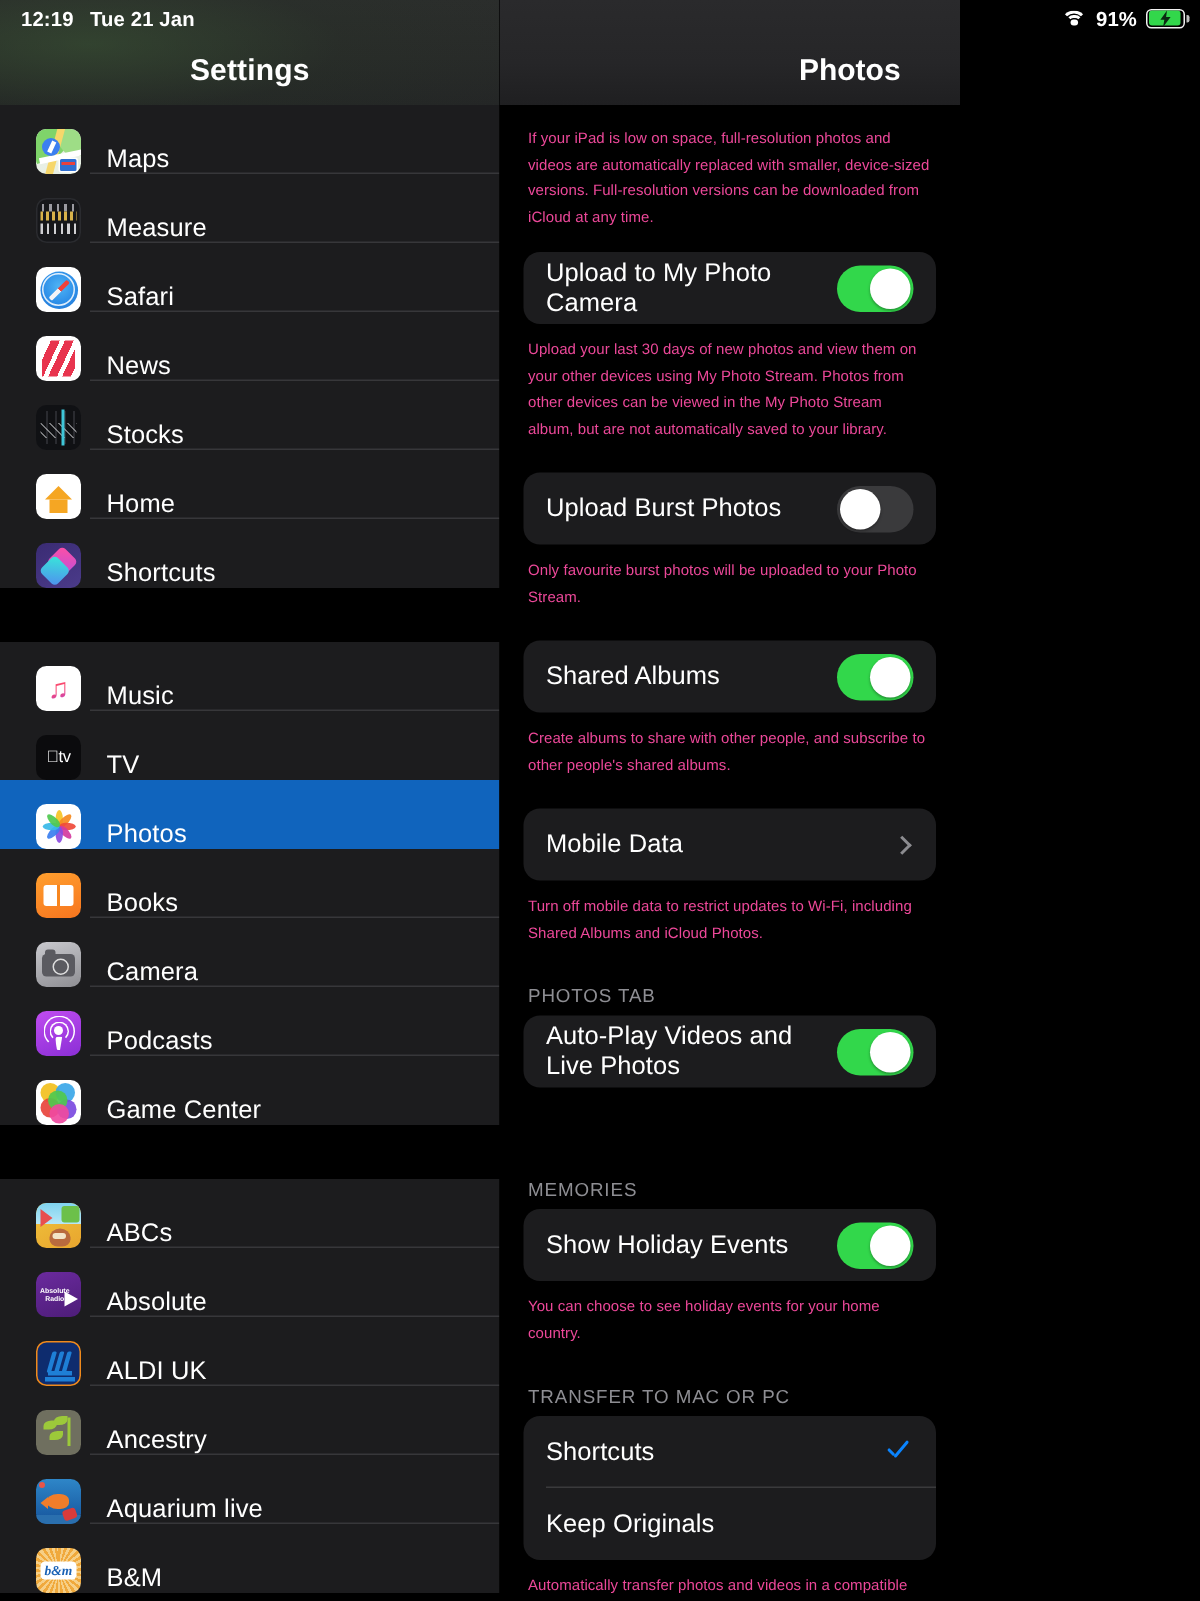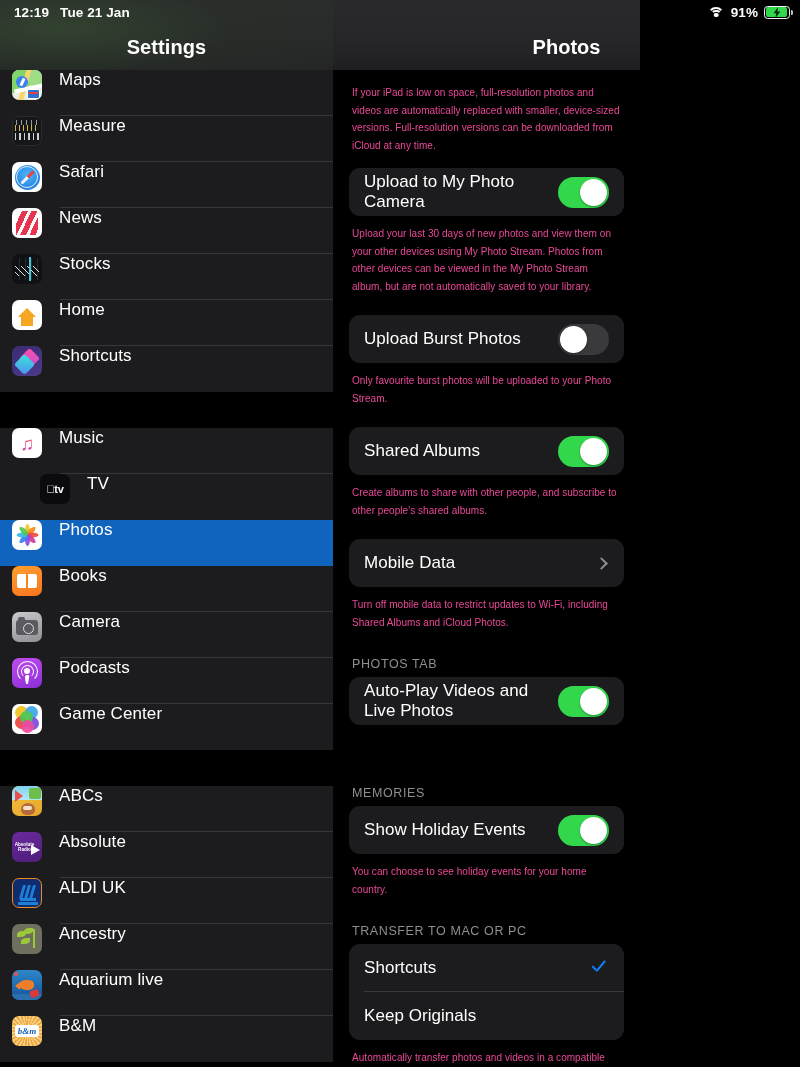--- a/index.html
+++ b/index.html
@@ -48,22 +48,22 @@
       linear-gradient(180deg,#2b2d2c 0%,#282a29 55%,#242626 100%);
     display:flex; align-items:flex-end; justify-content:center;
     padding-bottom:11px;
   }
   #sb-title{ font-size:20px; font-weight:bold; color:#fff; letter-spacing:.1px; }
 
   #sb-list{ width:333px; background:#000; }
   .grp{ background:#1c1c1e; }
   .gap{ height:36px; background:#000; }
   .row{
-    position:relative; height:46px; display:flex; align-items:flex-start;
-    padding-left:12px; background:#1c1c1e; cursor:default;
+    position:relative; height:46px; display:flex; align-items:flex-end;
+    padding-left:24px; background:#1c1c1e; cursor:default;
   }
   .row.sel{ background:#1064bd; }
   .row .sep{
     position:absolute; left:60px; right:0; bottom:0; height:1px; background:#37373a;
   }
   .ic{
     width:30px; height:30px; border-radius:7px; flex:0 0 30px; margin-right:17px;
     position:relative; overflow:hidden;
   }
   .rowlbl{ font-size:17px; color:#fff; letter-spacing:.1px; }
@@ -134,21 +134,21 @@
     background:linear-gradient(140deg,#ff4fa3,#b84fe0); transform:rotate(45deg); top:5px; left:10px;}
   .ic-short .d2{ position:absolute; width:15px;height:15px; border-radius:3px;
     background:linear-gradient(140deg,#38e8d8,#4f8ff0); transform:rotate(45deg); top:11px; left:5px;}
 
   .ic-music{ background:#fff; display:flex;align-items:center;justify-content:center; }
   .ic-music .note{ font-size:19px;
     background:linear-gradient(160deg,#fb5c74,#f9436e,#b14bdc); -webkit-background-clip:text;
     background-clip:text; color:transparent; line-height:1; }
 
   .ic-tv{ background:#0b0b0d; display:flex;align-items:center;justify-content:center;
-    font-size:11px; color:#fff; font-weight:bold; letter-spacing:-.3px;margin-left:28px; }
+    font-size:11px; color:#fff; font-weight:normal; letter-spacing:-.3px; }
 
   .ic-photos{ background:#fff; display:flex;align-items:center;justify-content:center; }
   .ic-photos .pin{ position:relative; width:24px;height:24px; }
   .ic-photos .pin span{ position:absolute; left:10px; top:1px; width:5px; height:11px;
     border-radius:50% 50% 50% 50%/60% 60% 40% 40%; transform-origin:50% 11px; opacity:.92;}
 
   .ic-camera{ background:linear-gradient(160deg,#c9c9ce,#8e8e93);
     display:flex;align-items:center;justify-content:center; }
   .ic-camera .body{ width:22px;height:15px; background:#5a5a60; border-radius:3px; position:relative; }
   .ic-camera .body:before{ content:""; position:absolute; left:7px; top:3px; width:9px;height:9px;

